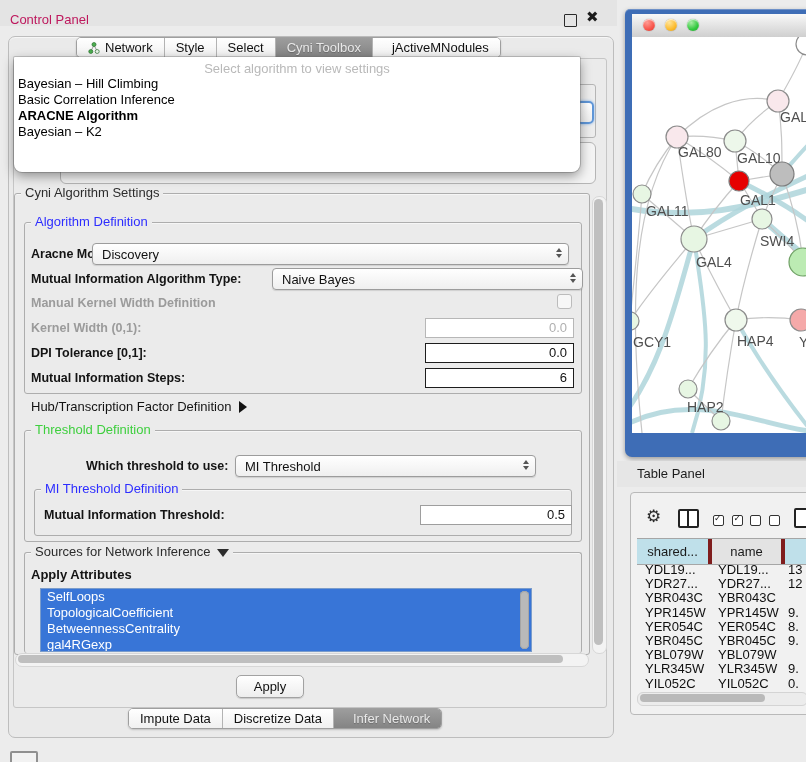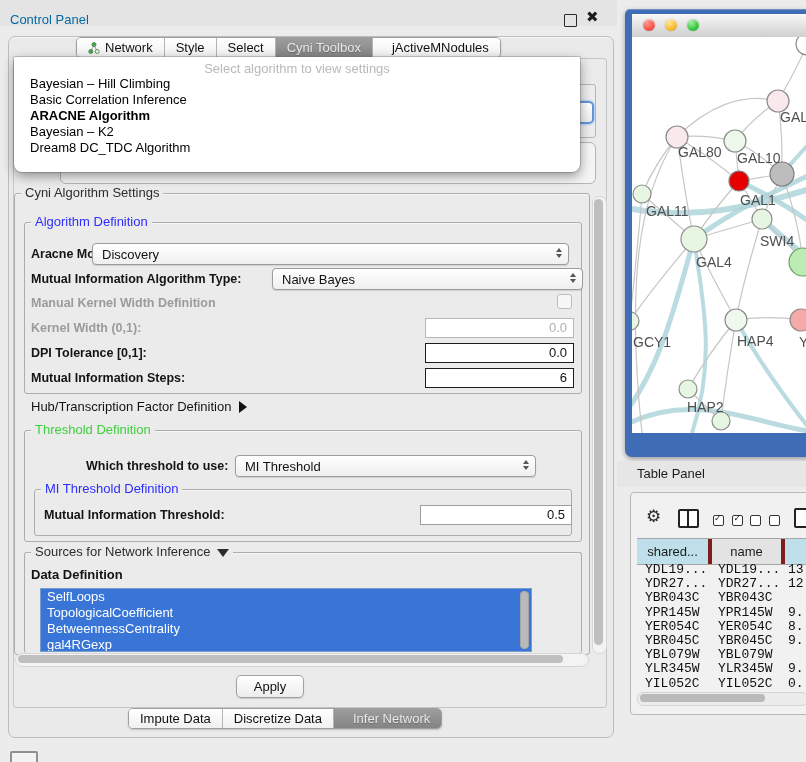--- a/index.html
+++ b/index.html
@@ -5,40 +5,40 @@
   html,body{margin:0;padding:0;}
   body{
     width:806px;height:762px;overflow:hidden;position:relative;
     background:#ececec;
     font-family:"Liberation Sans","DejaVu Sans",sans-serif;
     -webkit-font-smoothing:antialiased;
   }
   .abs{position:absolute;}
   
   .cp-header{left:0;top:8;width:617px;height:26px;background:#e4e4e4;}
-  .cp-title{left:10px;top:12px;font-size:13px;color:#0369a1;}
+  .cp-title{left:10px;top:12px;font-size:13px;color:#be185d;}
   .float-btn{left:564px;top:14px;width:11px;height:11px;border:1.5px solid #2a2a2a;border-radius:1px;background:transparent;}
   .close-btn{left:586px;top:8px;font-size:15px;font-weight:bold;color:#1b1b1b;}
   .main-panel{left:8px;top:36px;width:604px;height:700px;background:#eaeaea;border:1px solid #bdbdbd;border-radius:7px;box-shadow:inset 0 1px 0 #f6f6f6;}
   .inner-panel{left:13px;top:58px;width:592px;height:648px;background:#ebebeb;border:1px solid #c6c6c6;border-radius:3px;}
   .top-line{left:8px;top:0;width:1px;height:6px;background:#9a9a9a;}
 
   
   .seg{display:flex;border:1px solid #9f9f9f;border-radius:5px;overflow:hidden;background:#fdfdfd;box-shadow:0 1px 2px rgba(0,0,0,.18);}
   .seg .tab{display:flex;align-items:center;gap:5px;font-size:13px;color:#111;
     padding:2px 11px;border-right:1px solid #b3b3b3;background:linear-gradient(#ffffff,#f0f0f0);white-space:nowrap;}
   .seg .tab:last-child{border-right:none;padding-left:19px;}
   .seg .tab.active{background:linear-gradient(#9d9d9d,#848484);color:#e9e9e9;text-shadow:0 1px 1px rgba(0,0,0,.25);}
 
   
   .popup{left:14px;top:57px;width:566px;height:115px;background:#ffffff;z-index:60;
     border-radius:1px 1px 8px 8px;
     box-shadow:0 4px 12px rgba(0,0,0,.4),0 0 0 1px rgba(120,120,120,.35);}
   .popup .ph{margin-top:4px;height:15px;line-height:15px;text-align:center;color:#b9b9b9;font-size:13px;}
-  .popup .item{height:16px;line-height:16px;font-size:13px;color:#000;padding-left:16px;}
+  .popup .item{height:16px;line-height:16px;font-size:13px;color:#000;padding-left:4px;}
   .popup .item.sel-bold{font-weight:bold;}
 
   
   .peek-box{border:1px solid #b5b5b5;border-radius:3px;background:#ededed;}
   .peek-combo{border:2px solid #5f96d8;border-radius:5px;background:linear-gradient(#fff,#eee);box-shadow:0 0 3px #7fb0e8;}
 
   
   .group{border:1px solid #adadad;border-radius:3px;box-shadow:inset 0 1px 0 rgba(255,255,255,.55);}
   .gtitle{position:absolute;top:-9px;left:6px;background:#ebebeb;padding:0 4px;font-size:13px;white-space:nowrap;}
   .blue{color:#2d2dff;} .green{color:#3ecf3e;} .dark{color:#2c2c2c;}
@@ -90,21 +90,21 @@
   .gear{font-size:17px;color:#2b2b2b;line-height:17px;}
   .colicon{width:17px;height:15px;border:2px solid #222;border-radius:2px;position:relative;background:#fff;}
   .colicon:before{content:"";position:absolute;left:6.5px;top:0;width:2px;height:100%;background:#222;}
   .mini-cb{width:9px;height:9px;border:1.5px solid #333;border-radius:2px;display:inline-block;position:relative;background:#fff;}
   .mini-cb.checked:before{content:"✓";position:absolute;left:0px;top:-3px;font-size:9px;font-weight:bold;color:#222;}
   .docicon{width:14px;height:16px;border:2px solid #222;border-radius:2px 4px 2px 2px;background:#fff;}
   .th-row{left:637px;top:538px;width:169px;height:25px;display:flex;border-top:1px solid #a6a6a6;border-bottom:1px solid #a6a6a6;overflow:hidden;}
   .th{font-size:13px;color:#1a1a1a;display:flex;align-items:center;justify-content:center;border-right:4px solid #7f1d1d;box-sizing:border-box;}
   .th.blue-h{background:#bfe0ea;} .th.gray-h{background:#e3e3e3;}
   .tbody{left:637px;top:563px;width:169px;height:128px;overflow:hidden;font-size:13px;color:#101010;}
-  .trow{height:14.2px;line-height:14.2px;position:relative;white-space:nowrap;font-family:Liberation Mono, monospace;}
+  .trow{height:14.2px;line-height:14.2px;position:relative;white-space:nowrap;}
   .tc1{position:absolute;left:8px;} .tc2{position:absolute;left:81px;} .tc3{position:absolute;left:151px;}
   .tb-htrack{left:637px;top:692px;width:169px;height:12px;background:#ececec;border:1px solid #d4d4d4;border-radius:6px;}
   .tb-hthumb{position:absolute;left:2px;top:1px;width:125px;height:8px;background:#b9b9b9;border-radius:5px;}
 
   .mini-float{left:10px;top:751px;width:24px;height:18px;border:2px solid #909090;border-radius:2px;background:#f2f2f2;}
   .net-tab-icon{display:inline-block;width:12px;height:12px;position:relative;}
 </style>
 </head>
 <body>
 
@@ -149,21 +149,20 @@
 <div class="abs peek-combo" style="left:576px;top:101px;width:14px;height:19px;"></div>
 <div class="abs peek-box" style="left:60px;top:142px;width:534px;height:40px;background:#f4f4f4;border-radius:6px;"></div>
 
 <div class="abs popup">
   <div class="ph">Select algorithm to view settings</div>
   <div id="popup-items">
       <div class="item">Bayesian – Hill Climbing</div>
       <div class="item">Basic Correlation Inference</div>
       <div class="item sel-bold">ARACNE Algorithm</div>
       <div class="item">Bayesian – K2</div>
-      <div class="item">Dream8 DC_TDC Algorithm</div>
     </div>
 </div>
 
 <div class="abs group" style="left:14px;top:193px;width:574px;height:460px;">
   <span class="gtitle dark">Cyni Algorithm Settings</span>
 </div>
 
 <div class="abs group" style="left:24px;top:222px;width:556px;height:170px;">
   <span class="gtitle blue">Algorithm Definition</span>
 </div>
@@ -209,21 +208,21 @@
 </div>
 <div class="abs group" style="left:34px;top:489px;width:536px;height:45px;background:#ebebeb;">
   <span class="gtitle blue">MI Threshold Definition</span>
 </div>
 <div class="abs lbl" style="left:44px;top:508px;">Mutual Information Threshold:</div>
 <div class="abs field" style="left:420px;top:505px;width:138px;">0.5</div>
 
 <div class="abs group" style="left:24px;top:552px;width:556px;height:100px;border-bottom:none;">
   <span class="gtitle dark"><span>Sources for Network Inference</span><span class="tri-down"></span></span>
 </div>
-<div class="abs lbl" style="left:31px;top:567px;font-size:13px;">Data Definition</div>
+<div class="abs lbl" style="left:31px;top:567px;font-size:13px;">Apply Attributes</div>
 <div class="abs attr-list" id="attr-list">
   <div class="list-scroll"></div>
 <div class="attr-item">SelfLoops</div>
     <div class="attr-item">TopologicalCoefficient</div>
     <div class="attr-item">BetweennessCentrality</div>
     <div class="attr-item">gal4RGexp</div>
   </div>
 
 <div class="abs vtrack">
     <div class="vthumb"></div>

